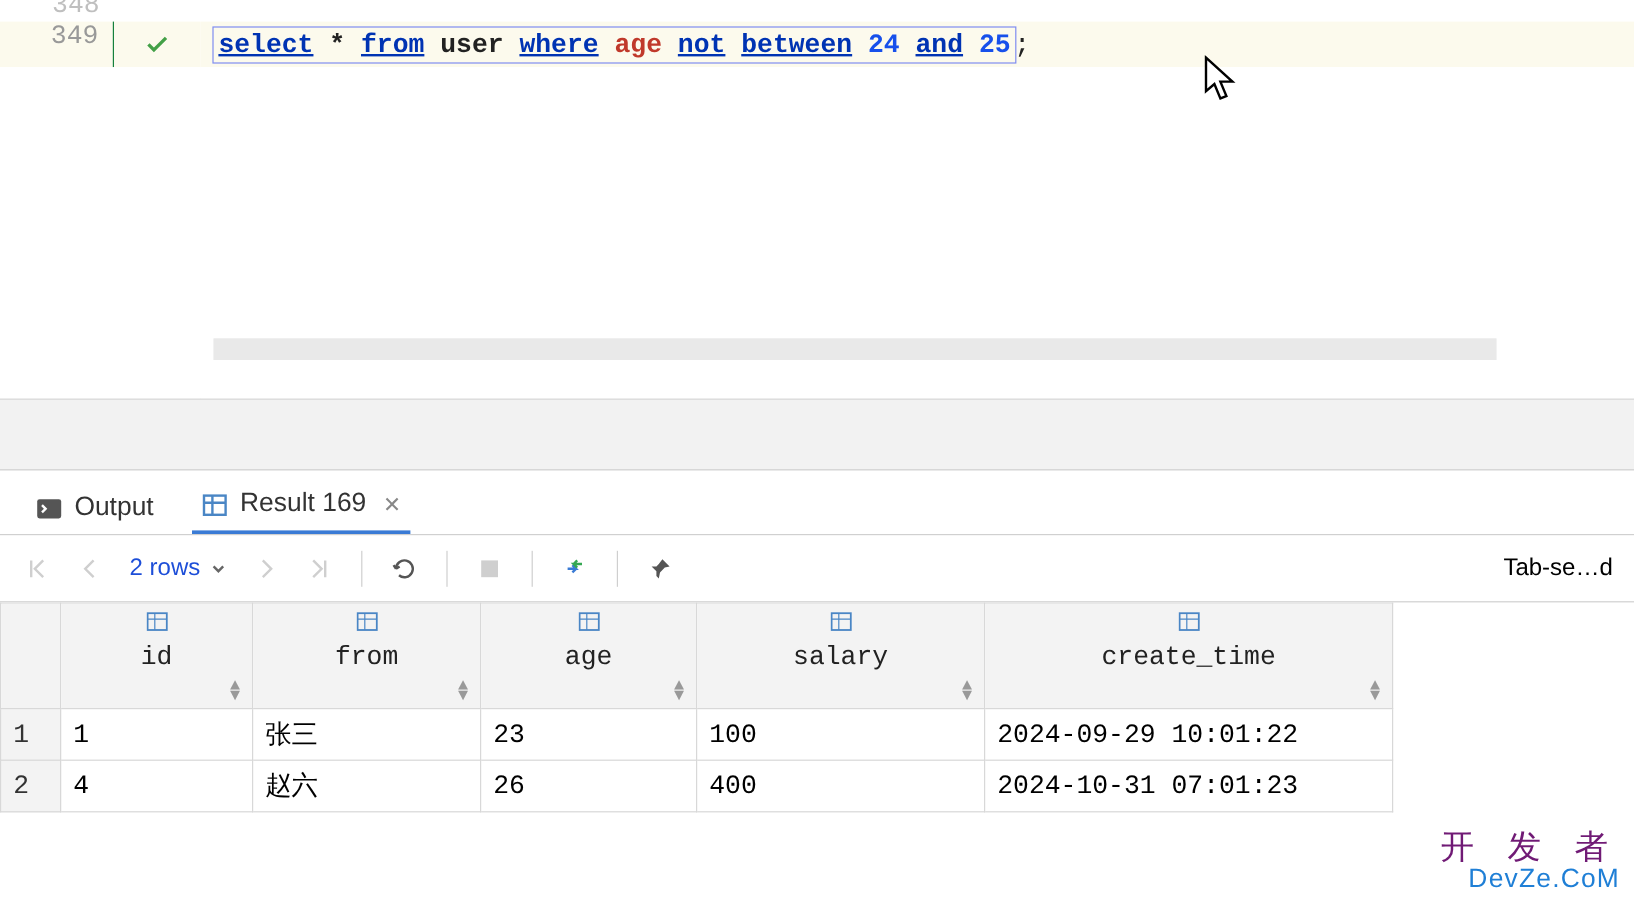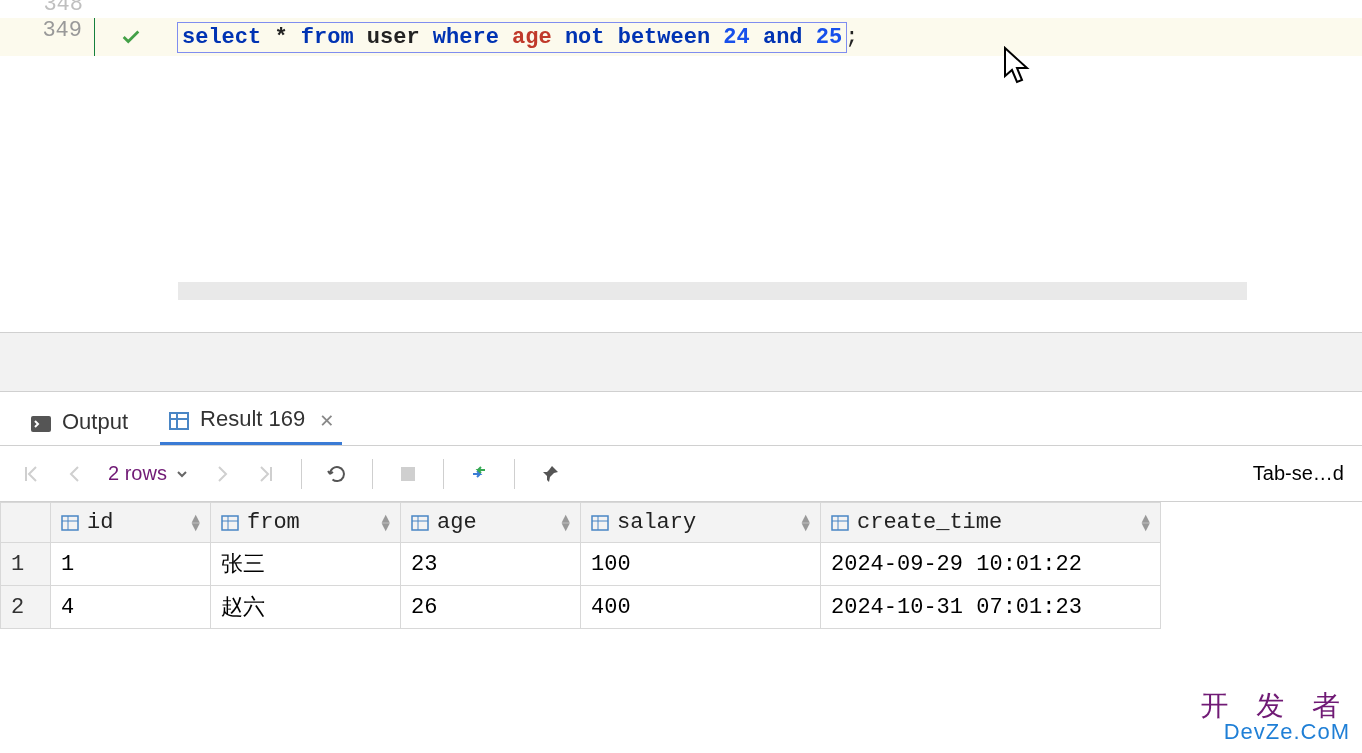--- a/index.html
+++ b/index.html
@@ -72,21 +72,21 @@
   .codecell.current {
     background:#fcfaed;
   }
   .codebox {
     border:1px solid #7f8df0;
     padding:2px 4px;
     font-family: "Consolas","Courier New",monospace;
     font-weight:bold;
     white-space:pre;
   }
-  .kw { color:#0033b3; font-weight:bold; }
+  .kw { color:#0033b3; font-weight:bold;text-decoration:underline; }
   .id-user { color:#222; }
   .col { color:#c0392b; }
   .num { color:#1750eb; }
   .plain { color:#222; }
   .semi { color:#222; position:relative; left:-2px; }
   .editor-blank {
     flex:1;
     display:flex;
   }
   .blank-gutter {
@@ -165,21 +165,21 @@
   }
   .tb-btn {
     width:34px; height:34px;
     display:flex; align-items:center; justify-content:center;
     color:#666;
     cursor:pointer;
   }
   .tb-btn.disabled { color:#cfcfcf; cursor:default;}
   .rows-label {
     display:flex; align-items:center; gap:8px;
-    font-size:20px; color:#701a75;
+    font-size:20px; color:#1d4ed8;
     padding:0 6px;
   }
   .toolbar-spacer { flex:1; }
   .tabse {
     font-size:20px; color:#000000; padding-right:4px;
   }
   .grid-wrap {
     flex:1;
     overflow:auto;
     font-family: "Consolas","Courier New",monospace;
@@ -195,21 +195,21 @@
     text-align:left;
     white-space:nowrap;
   }
   table.result th {
     background:#f3f3f3;
     font-weight:normal;
     color:#222;
     position:relative;
   }
   .th-inner {
-    display:flex; align-items:center; gap:8px; justify-content:flex-end;
+    display:flex; align-items:center; gap:8px; justify-content:flex-end;flex-direction:column;
   }
   .th-inner.left { justify-content:flex-start; }
   .col-icon {
     width:18px; height:18px;
     display:inline-flex;
   }
   .sort-caret {
     margin-left:auto;
     color:#999;
     font-size:14px;

